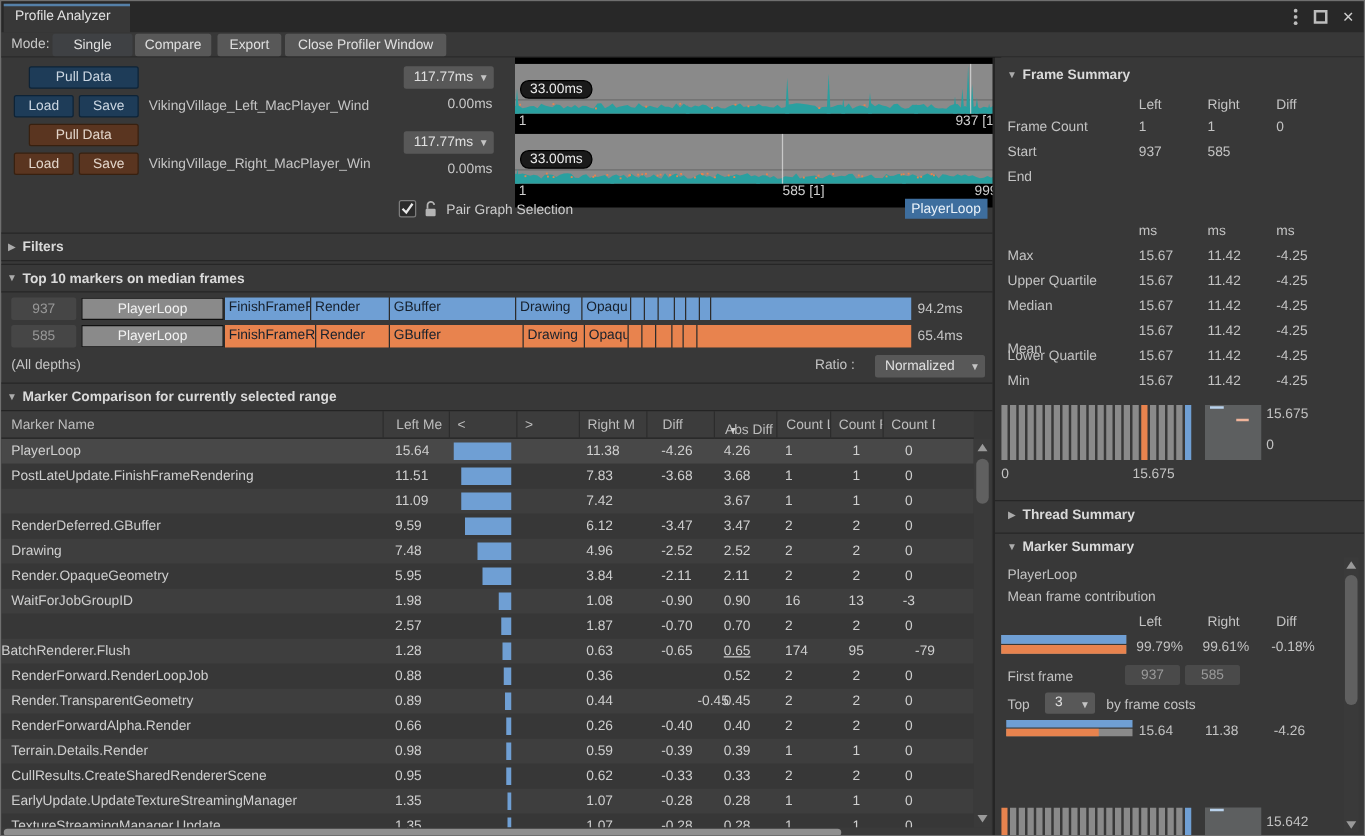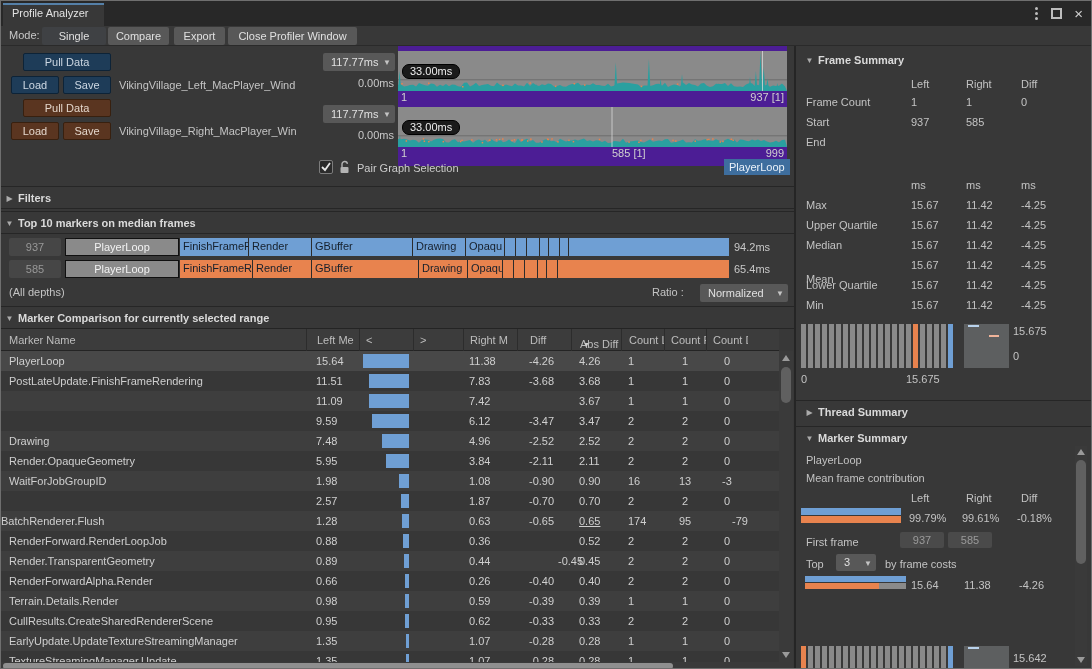--- a/index.html
+++ b/index.html
@@ -26,21 +26,21 @@
   .blue-btn{position:absolute;height:18px;line-height:16px;background:#1e3c58;border:1px solid #0d2337;
         border-radius:2px;color:#ccd7e2;text-align:center}
   .brown-btn{position:absolute;height:18px;line-height:16px;background:#5a3520;border:1px solid #38200f;
         border-radius:2px;color:#e3d6cb;text-align:center}
   .dd{position:absolute;height:18px;line-height:18px;background:#585858;border-radius:2px;color:#e0e0e0;
       padding:0 16px 0 8px;white-space:nowrap}
   .dd .arr{position:absolute;right:4px;top:1px;font-size:8px;color:#c4c4c4}
   .fname{position:absolute;color:#c4c4c4;white-space:nowrap}
   .mslabel{position:absolute;color:#c8c8c8}
   
-  .graphbox{position:absolute;left:397px;top:45px;width:389px;height:120px;background:#4c1d95}
+  .graphbox{position:absolute;left:411px;top:45px;width:389px;height:120px;background:#000000}
   .gwrap{position:absolute;left:0;width:389px;height:40px}
   .gaxis{position:absolute;left:0;width:389px;height:14px;color:#d0d0d0;line-height:13px}
   .badge{position:absolute;left:4px;background:#1a1a1a;border:1px solid #000;border-radius:7px;
          padding:0 7px;height:15px;line-height:13px;color:#ededed}
   .chk{position:absolute;width:14px;height:14px;background:#2b2b2b;border:1px solid #7c7c7c;border-radius:2px}
   .chip{position:absolute;background:#3e6e9e;color:#eaf2fa;padding:0 5px;height:16px;line-height:16px}
   
   .sect{position:absolute;left:0;width:793px;height:23px;line-height:22px;border-top:1px solid #262626;
         border-bottom:1px solid #262626;background:#383838;font-weight:bold;color:#dadada;white-space:nowrap}
   .tri{display:inline-block;width:17px;text-align:center;font-size:8px;color:#ababab;vertical-align:1px;font-weight:normal}
@@ -341,20 +341,21 @@
         </div>
         <div class="cmp-cell" style="left: 412px; width: 50px; padding-left: 6px;"></div>
         <div class="cmp-cell" style="left: 462px; width: 54px; padding-left: 6px;">7.42</div>
         <div class="cmp-cell" style="left: 516px; width: 54px; padding-left: 12px; margin-top: 45px;">-3.67</div>
         <div class="cmp-cell" style="left: 570px; width: 50px; padding-left: 8px;">3.67</div>
         <div class="cmp-cell" style="left: 620px; width: 43px; padding-left: 7px;">1</div>
         <div class="cmp-cell" style="left: 663px; width: 42px; text-align: center;">1</div>
         <div class="cmp-cell" style="left: 705px; width: 42px; text-align: center;">0</div>
       </div>
       <div class="cmp-row dark">
+        <div class="cmp-cell" style="left: 0px; width: 305px; padding-left: 8px;">RenderDeferred.GBuffer</div>
         <div class="cmp-cell" style="left: 305px; width: 53px; padding-left: 10px;">9.59</div>
         <div class="cmp-cell" style="left: 358px; width: 54px; padding-left: 6px;">
           <div class="cmp-bar" style="width: 37.5px;"></div>
         </div>
         <div class="cmp-cell" style="left: 412px; width: 50px; padding-left: 6px;"></div>
         <div class="cmp-cell" style="left: 462px; width: 54px; padding-left: 6px;">6.12</div>
         <div class="cmp-cell" style="left: 516px; width: 54px; padding-left: 12px;">-3.47</div>
         <div class="cmp-cell" style="left: 570px; width: 50px; padding-left: 8px;">3.47</div>
         <div class="cmp-cell" style="left: 620px; width: 43px; padding-left: 7px;">2</div>
         <div class="cmp-cell" style="left: 663px; width: 42px; text-align: center;">2</div>

